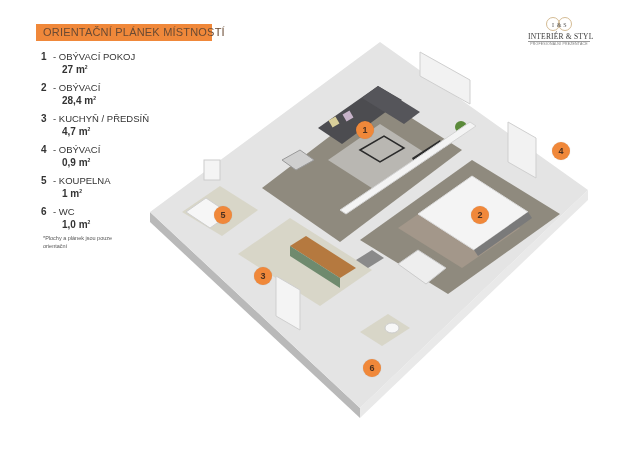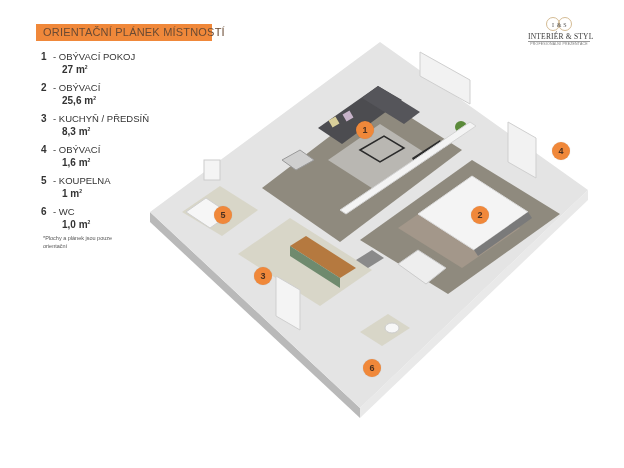--- a/index.html
+++ b/index.html
@@ -37,31 +37,31 @@
 
 <div class="legend">
   <div class="legend-item">
     <span class="legend-num">1</span>
     <span class="legend-name">- OBÝVACÍ POKOJ</span>
     <span class="legend-area"><span>27 m</span><sup>2</sup></span>
   </div>
   <div class="legend-item">
     <span class="legend-num">2</span>
     <span class="legend-name">- OBÝVACÍ</span>
-    <span class="legend-area"><span>25,6 m</span><sup>2</sup></span>
+    <span class="legend-area"><span>28,4 m</span><sup>2</sup></span>
   </div>
   <div class="legend-item">
     <span class="legend-num">3</span>
     <span class="legend-name">- KUCHYŇ / PŘEDSÍŇ</span>
-    <span class="legend-area"><span>8,3 m</span><sup>2</sup></span>
+    <span class="legend-area"><span>4,7 m</span><sup>2</sup></span>
   </div>
   <div class="legend-item">
     <span class="legend-num">4</span>
     <span class="legend-name">- OBÝVACÍ</span>
-    <span class="legend-area"><span>1,6 m</span><sup>2</sup></span>
+    <span class="legend-area"><span>0,9 m</span><sup>2</sup></span>
   </div>
   <div class="legend-item">
     <span class="legend-num">5</span>
     <span class="legend-name">- KOUPELNA</span>
     <span class="legend-area"><span>1 m</span><sup>2</sup></span>
   </div>
   <div class="legend-item">
     <span class="legend-num">6</span>
     <span class="legend-name">- WC</span>
     <span class="legend-area"><span>1,0 m</span><sup>2</sup></span>

